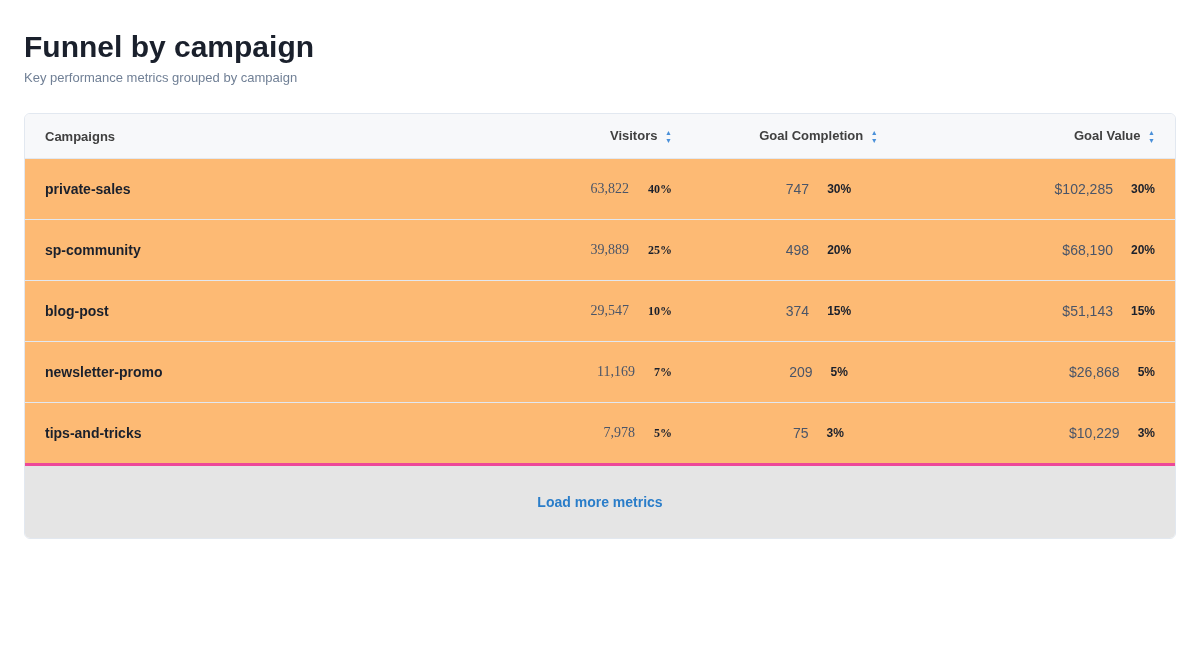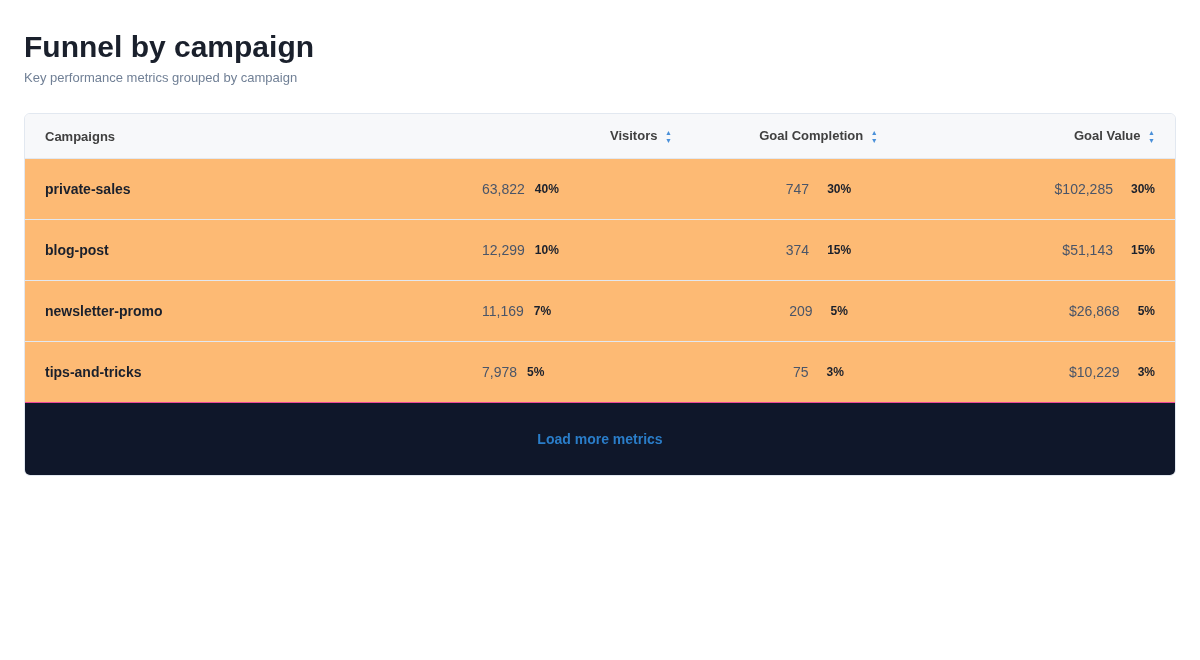--- a/index.html
+++ b/index.html
@@ -114,43 +114,45 @@
 
     .metric-percent {
       text-align: right;
       font-size: 12px;
       font-weight: 700;
       color: #1a202c;
     }
 
     .visitors-group {
       display: flex;
+      justify-content: flex-end;
       align-items: center;
-      gap: 10px;
+      gap: 19px;
+      font-family: Liberation Serif, serif;
     }
 
     .goal-group {
       display: flex;
       justify-content: center;
       align-items: center;
       gap: 18px;
     }
 
     .value-group {
       display: flex;
       justify-content: flex-end;
       align-items: center;
       gap: 18px;
     }
 
     .load-more-row td {
-      background-color: #0f172a;
+      background-color: #e5e5e5;
       text-align: center;
       padding: 27px;
-      border-top: 1px solid #ec4899;
+      border-top: 3px solid #ec4899;
     }
 
     .load-more-btn {
       background: none;
       border: none;
       color: #2a7dc9;
       font-size: 14px;
       font-weight: 600;
       cursor: pointer;
       padding: 0;
@@ -207,25 +209,48 @@
       </td>
       <td class="col-value">
         <div class="value-group">
           <span class="metric-number">$102,285</span>
           <span class="metric-percent">30%</span>
         </div>
       </td>
     </tr>
         <tr>
       <td class="col-campaigns">
+        <span class="campaign-name">sp-community</span>
+      </td>
+      <td class="col-visitors">
+        <div class="visitors-group">
+          <span class="metric-number">39,889</span>
+          <span class="metric-percent">25%</span>
+        </div>
+      </td>
+      <td class="col-goal">
+        <div class="goal-group">
+          <span class="metric-number">498</span>
+          <span class="metric-percent">20%</span>
+        </div>
+      </td>
+      <td class="col-value">
+        <div class="value-group">
+          <span class="metric-number">$68,190</span>
+          <span class="metric-percent">20%</span>
+        </div>
+      </td>
+    </tr>
+        <tr>
+      <td class="col-campaigns">
         <span class="campaign-name">blog-post</span>
       </td>
       <td class="col-visitors">
         <div class="visitors-group">
-          <span class="metric-number">12,299</span>
+          <span class="metric-number">29,547</span>
           <span class="metric-percent">10%</span>
         </div>
       </td>
       <td class="col-goal">
         <div class="goal-group">
           <span class="metric-number">374</span>
           <span class="metric-percent">15%</span>
         </div>
       </td>
       <td class="col-value">

